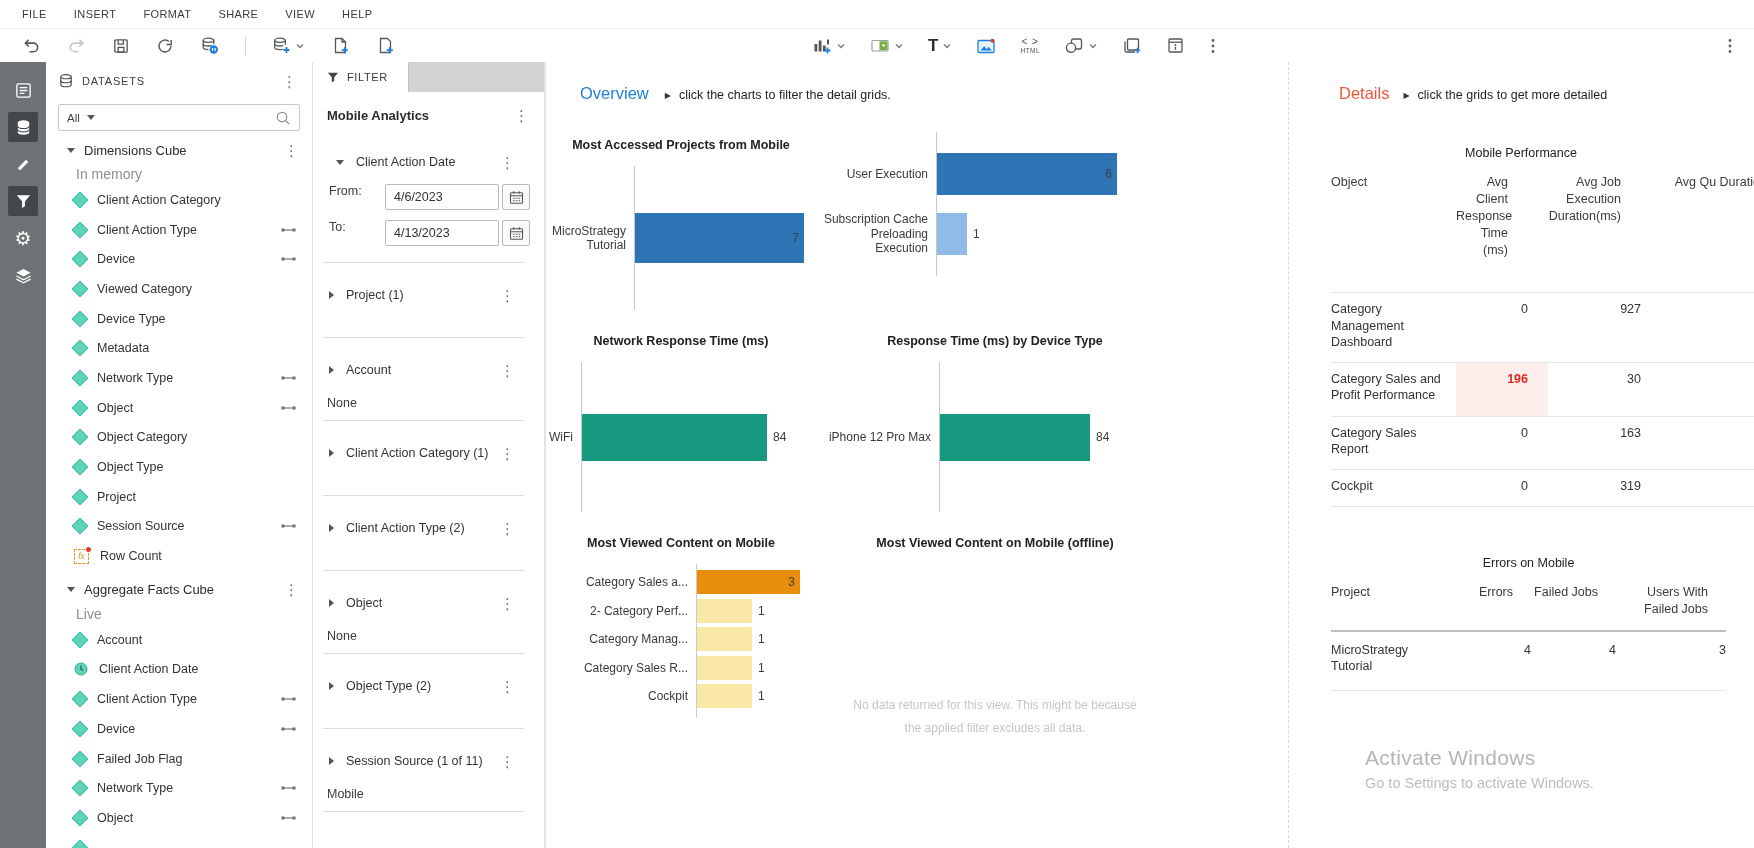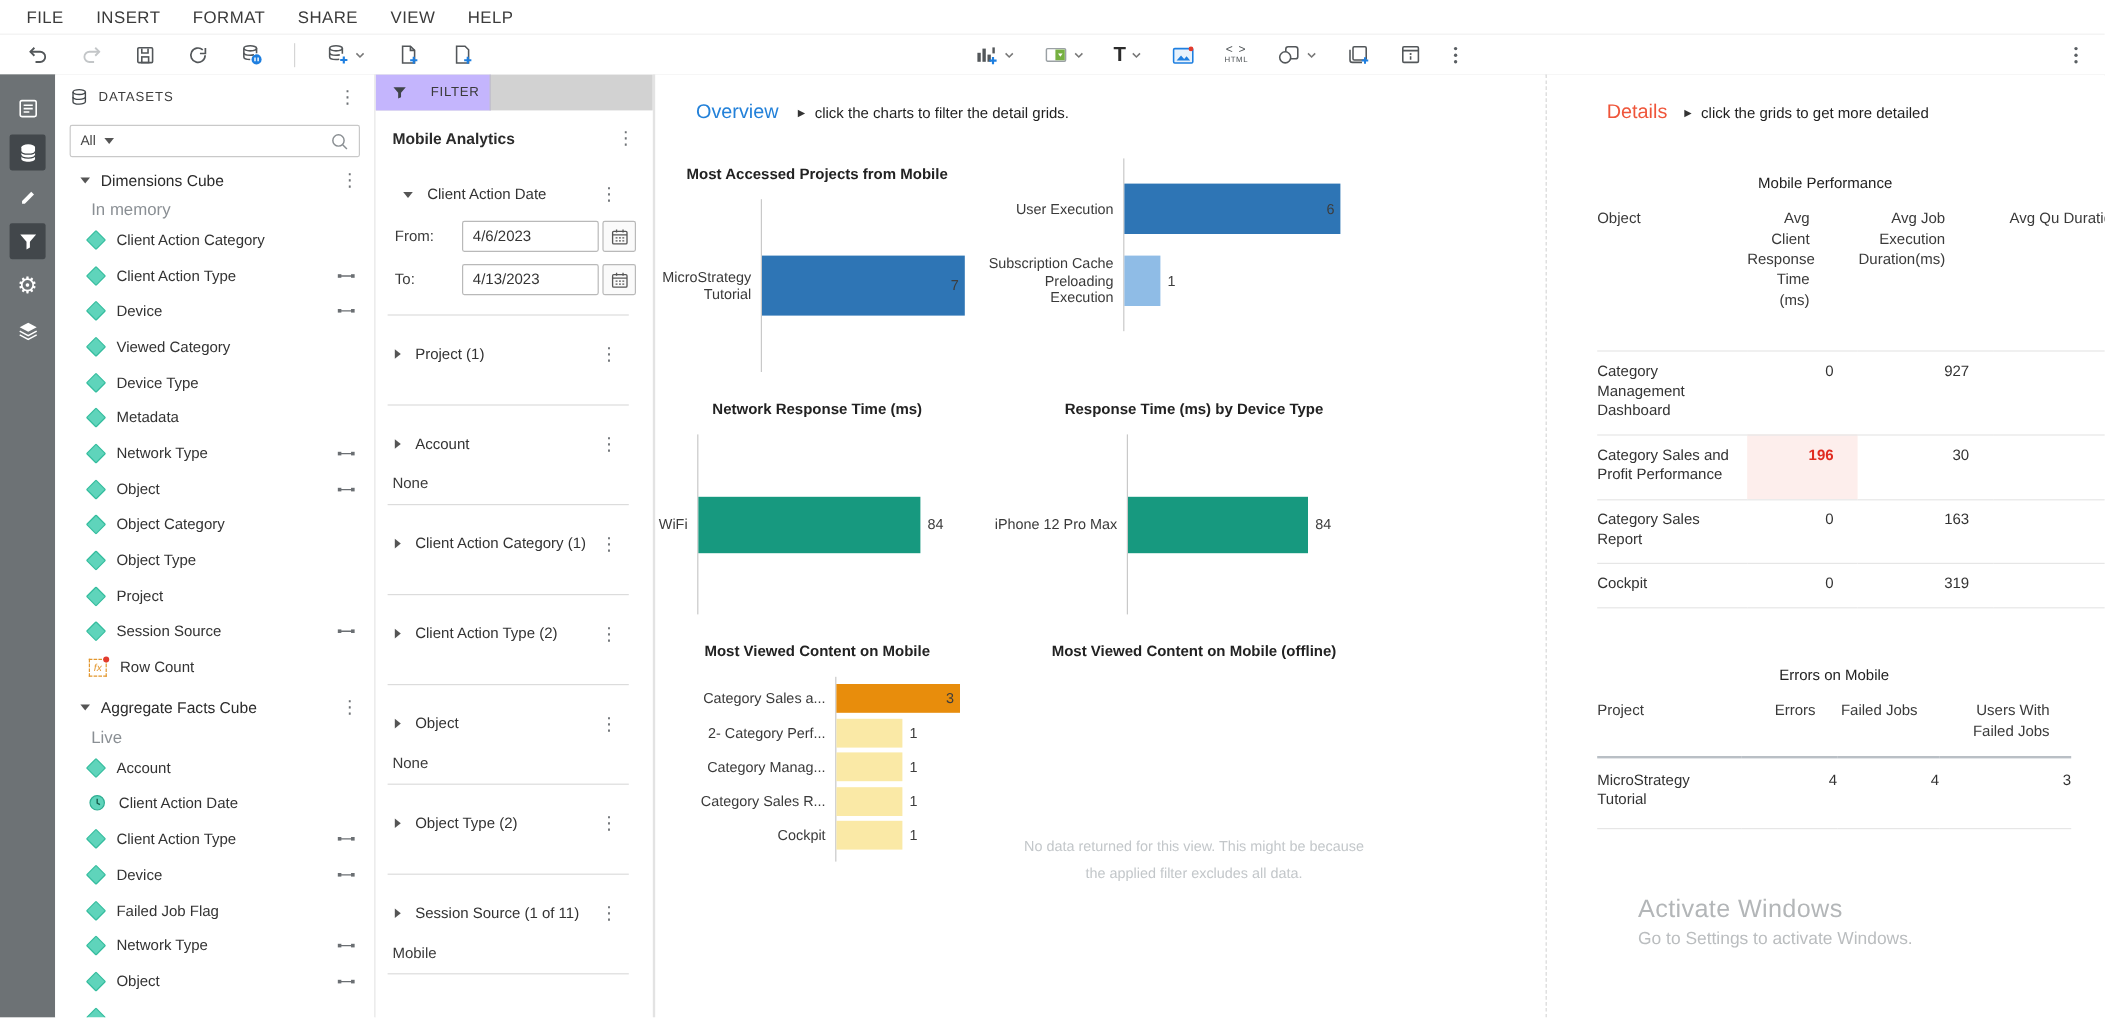--- a/index.html
+++ b/index.html
@@ -2,21 +2,21 @@
 <html style="--accent_blue: #1e7fe0; --overview_blue: #2381d9; --details_red: #ef553a; --alert_red: #e02b20; --alert_bg: #fdeeec; --bar_blue: #2e75b5; --bar_light_blue: #8fbce6; --bar_teal: #17997f; --bar_orange: #e88d0c; --bar_pale_yellow: #fae9a6;"><head>
 <meta charset="utf-8">
 <style>
   html,body{margin:0;padding:0;}
   body{width:1754px;height:848px;position:relative;overflow:hidden;background:#fff;
        font-family:"Liberation Sans","DejaVu Sans",sans-serif;font-size:12.5px;color:#333;}
   svg{display:block}
   
   .menubar{height:28px;display:flex;align-items:center;gap:27px;padding-left:22px;
            border-bottom:1px solid #efefef;}
-  .mi{font-size:14px;letter-spacing:.4px;color:#3b3b3b;cursor:pointer}
+  .mi{font-size:11px;letter-spacing:.4px;color:#3b3b3b;cursor:pointer}
   
   .toolbar{height:33px;border-bottom:1px solid #d9d9d9;position:relative;background:#fff}
   .tb-left,.tb-mid,.tb-right{position:absolute;top:0;height:33px;display:flex;align-items:center}
   .tb-left{left:22px;gap:26px}
   .tb-mid{left:812px;gap:24px}
   .tb-right{left:1205px;gap:30px}
   .tb-kebab{position:absolute;right:16px;top:0;height:33px;display:flex;align-items:center}
   .tbb{display:flex;align-items:center;color:#53575a;cursor:pointer}
   .tbb.dis{color:#c3c6c8}
   .tb-sep{width:1px;height:20px;background:#d5d5d5}
@@ -48,28 +48,28 @@
   .ds-it .lb{margin-left:11px;font-size:12.5px;color:#333}
   .ds-it .lnk{position:absolute;right:16px;top:50%;transform:translateY(-50%)}
   .dia{width:10px;height:10px;background:#5fd4bb;border:1px solid #35bd9e;transform:rotate(45deg);border-radius:1px;flex:0 0 auto}
   .fx{width:13px;height:13px;border:1px dashed #e2962d;color:#e2962d;font-size:8.5px;font-style:italic;
       display:flex;align-items:center;justify-content:center;position:relative;flex:0 0 auto}
   .fx::after{content:"";position:absolute;top:-3px;right:-3px;width:5px;height:5px;border-radius:50%;background:#e23b2e}
   
   .filter{position:absolute;left:313px;top:62px;width:232px;height:786px;background:#fff;
           border-right:1px solid #e3e3e3;box-sizing:border-box;overflow:hidden}
   .flt-tab{height:30px;background:#d2d2d2;display:flex}
-  .flt-tab-active{width:96px;background:#c4b5fd;display:flex;align-items:center;padding-left:14px;gap:20px;
+  .flt-tab-active{width:96px;background:#ffffff;display:flex;align-items:center;padding-left:14px;gap:8px;
                   font-size:11px;letter-spacing:.6px;color:#3a3a3a;border-right:1px solid #c2c2c2;box-sizing:border-box}
   .flt-title{height:30px;display:flex;align-items:center;padding:0 12px 0 14px;margin-top:8px}
   .flt-title .nm{font-weight:700;font-size:13px;color:#2b2b2b}
   .fs-hd{height:24px;display:flex;align-items:center;padding:0 26px 0 16px}
   .fs-hd .lb{margin-left:12px;font-size:12.5px;color:#333}
   .fsec{margin-top:20px}
-  .fs-row{display:flex;align-items:center;margin:10px 14px 0 16px}
+  .fs-row{display:flex;margin:10px 14px 0 16px}
   .fs-row .rl{width:56px;font-size:12.5px;color:#3a3a3a}
   .fs-row input{flex:1;height:24px;border:1px solid #b9b9b9;border-radius:2px;font-size:12.5px;
                 color:#333;padding:0 8px;outline:none;font-family:inherit;min-width:0}
   .cal{width:28px;height:26px;border:1px solid #b9b9b9;border-radius:2px;background:#fafafa;margin-left:3px;
        display:flex;align-items:center;justify-content:center;cursor:pointer;box-sizing:border-box}
   .fs-val{margin:14px 0 0 14px;font-size:12.5px;color:#3a3a3a}
   .fs-div{border-top:1px solid #dcdcdc;margin-left:10px;margin-right:20px}
   
   .canvas{position:absolute;left:545px;top:62px;width:743px;height:786px;background:#fff;
           border-left:1px solid #e3e3e3;box-sizing:border-box;overflow:hidden}

